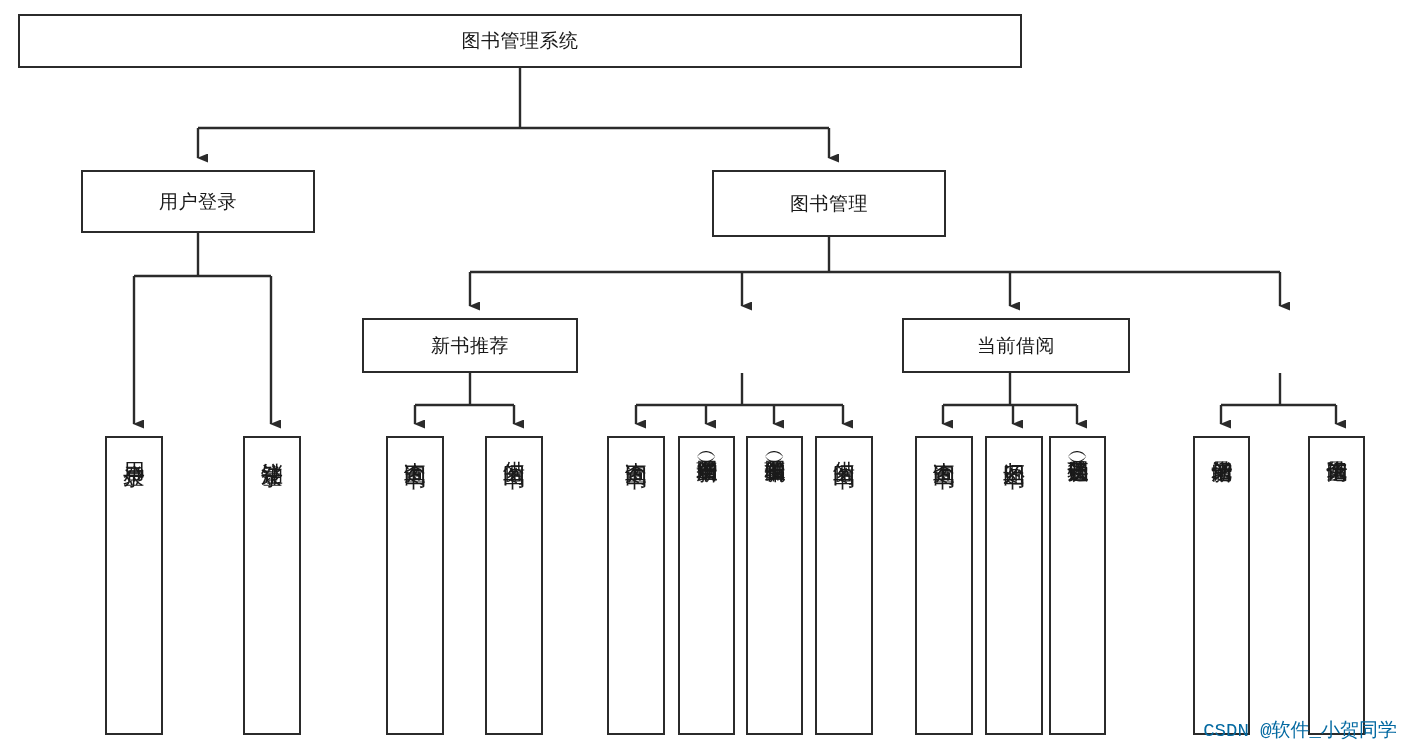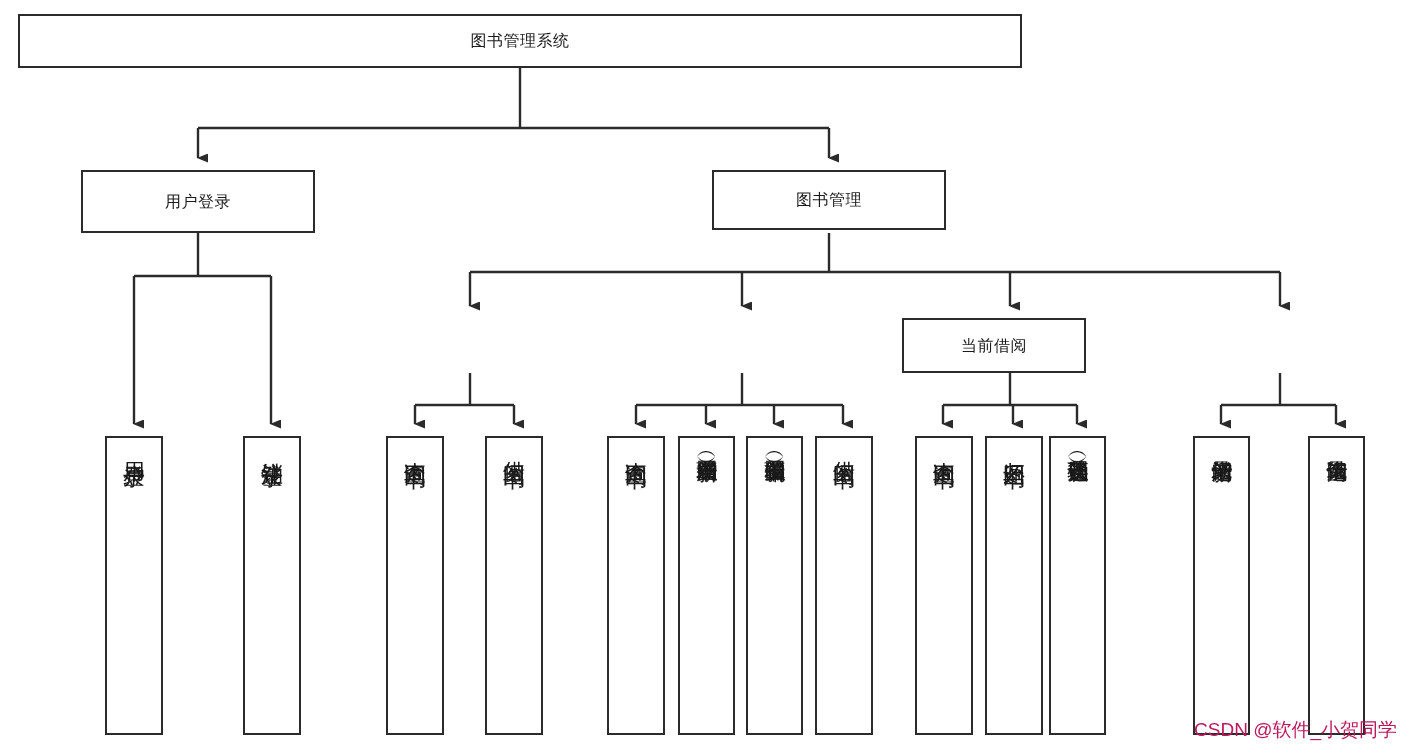--- a/index.html
+++ b/index.html
@@ -36,21 +36,21 @@
     color: #1a1a1a;
   }
   .node-label {
     display: block;
     text-align: center;
     line-height: 1.12;
     color: #1a1a1a;
   }
   
   .node.horiz .node-label {
-    font-size: 16px;
+    font-size: 19px;
     letter-spacing: 0.5px;
     white-space: nowrap;
   }
   
   .node.vert {
     align-items: flex-start;
     padding-top: 6px;
   }
   .node.vert .node-label {
     writing-mode: vertical-rl;
@@ -63,24 +63,24 @@
   }
   .node.vert.tall-text .node-label {
     font-size: 21px;
     letter-spacing: 0px;
   }
   .watermark {
     position: absolute;
     right: 8px;
     bottom: 4px;
     font-size: 19px;
-    color: #be185d;
+    color: #0369a1;
     white-space: nowrap;
     pointer-events: none;
-    font-family: Liberation Sans, sans-serif;
+    font-family: Liberation Mono, monospace;
   }
 </style>
 </head>
 <body>
 
 <div id="diagram-root">
 
   <svg id="diagram-svg" viewBox="0 0 1405 747" xmlns="http://www.w3.org/2000/svg">
     <defs>
       <marker id="arrowhead" markerWidth="9" markerHeight="11" refX="4.5" refY="10" orient="auto" markerUnits="userSpaceOnUse">
@@ -131,25 +131,28 @@
     </g>
   </svg>
 
   <div class="node horiz" style="left:18px; top:14px; width:1004px; height:54px;">
     <span class="node-label">图书管理系统</span>
   </div>
 
   <div class="node horiz" style="left:81px; top:170px; width:234px; height:63px;">
     <span class="node-label">用户登录</span>
   </div>
-  <div class="node horiz" style="left:712px; top:170px; width:234px; height:60px;">
+  <div class="node horiz" style="left:712px; top:170px; width:234px; height:67px;">
     <span class="node-label">图书管理</span>
   </div>
 
-  <div class="node horiz" style="left:902px; top:318px; width:184px; height:55px;">
+  <div class="node horiz" style="left:362px; top:318px; width:216px; height:55px;">
+    <span class="node-label">新书推荐</span>
+  </div>
+  <div class="node horiz" style="left:902px; top:318px; width:228px; height:55px;">
     <span class="node-label">当前借阅</span>
   </div>
 
   <div class="node vert" style="left:105px; top:436px; width:58px; height:299px;">
     <span class="node-label">用户登录</span>
   </div>
   <div class="node vert" style="left:243px; top:436px; width:58px; height:299px;">
     <span class="node-label">注销登录</span>
   </div>
 

